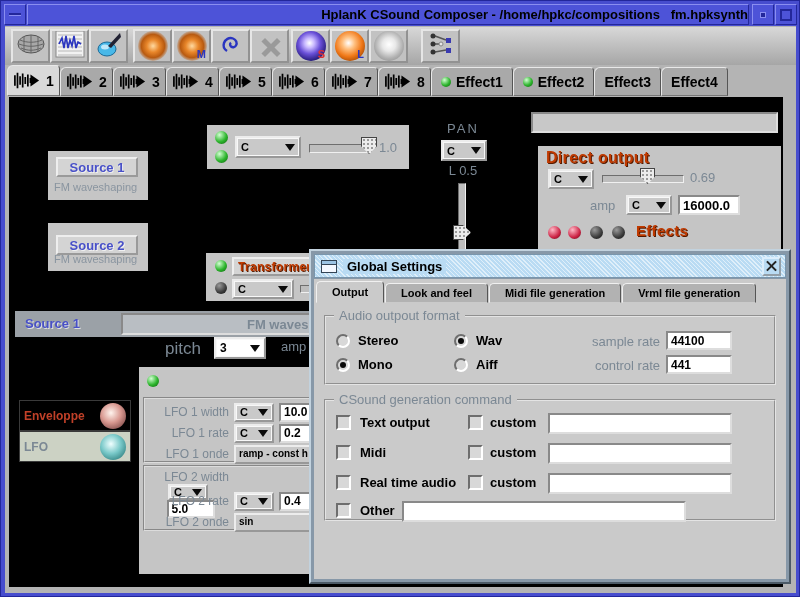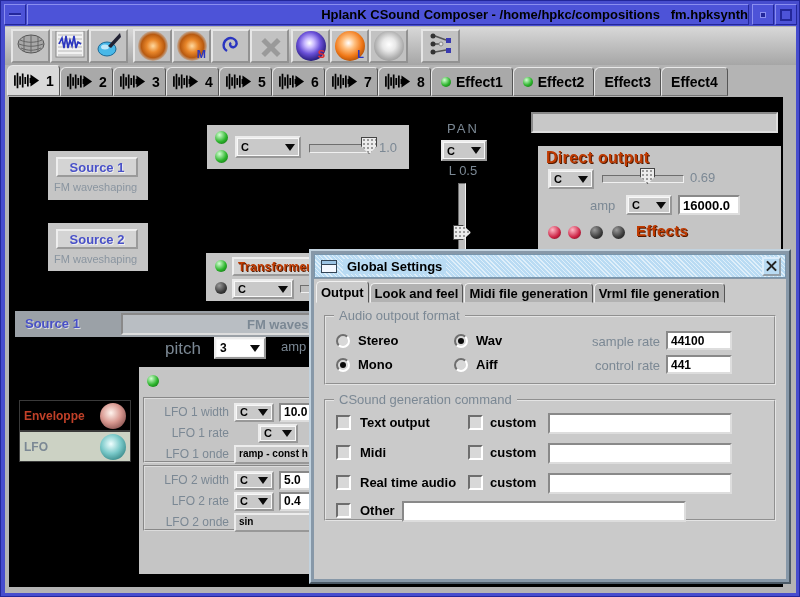--- a/index.html
+++ b/index.html
@@ -99,21 +99,21 @@
   #dlg-title { position:absolute; left:28px; top:4px; font-weight:bold; font-size:13px; color:#000; background:#b9dbf3; padding:0 4px;}
   .dlg-icon { position:absolute; left:6px; top:5px; width:16px; height:13px; background:#f4f8ff; border:1px solid #345; }
   .dlg-icon::before { content:''; position:absolute; left:0; top:0; right:0; height:3px; background:#9cc4e4; border-bottom:1px solid #345; }
   #dlg-close { position:absolute; right:4px; top:2px; width:19px; height:19px; background:#b9dbf3; border:2px outset #dceefc; }
   #dlg-close .xb { position:absolute; width:13px; height:2px; background:#222; left:1px; top:6px; }
   #dlg-close .xb.r1 { transform:rotate(45deg); } #dlg-close .xb.r2 { transform:rotate(-45deg); }
   #dlg-content { position:relative; height:300px; background:#cacaca; }
 
   #dlg-tabs { position:absolute; left:2px; top:2px; height:22px; display:flex; align-items:flex-end; gap:1px; }
   .dlg-tab { height:20px; background:#b2b2b2; border:1px solid; border-color:#f0f0f0 #555 #cacaca #f0f0f0;
-             border-radius:5px 4px 0 0; padding:0 4px; font-weight:bold; font-size:13px; display:flex; align-items:center; }
+             border-radius:5px 4px 0 0; padding:0 15px; font-weight:bold; font-size:11px; display:flex; align-items:center; }
   .dlg-tab.active { height:22px; background:#cacaca; }
 
   .groupbox { position:absolute; border:2px groove #e4e4e4; }
   .gtitle { position:absolute; top:-9px; left:8px; background:#cacaca; padding:0 5px; font-size:13px; }
 
   .radio { position:absolute; width:14px; height:14px; border-radius:50%; background:#d8d8d8;
            border:2px solid; border-color:#6e6e6e #fff #fff #6e6e6e; }
   .radio.checked::after { content:''; position:absolute; inset:2px; border-radius:50%; background:#0a0a0a; }
   .cb { position:absolute; width:15px; height:15px; background:#d8d8d8;
         border:2px solid; border-color:#6e6e6e #fff #fff #6e6e6e; }
@@ -360,21 +360,21 @@
       <span class="orange-title abs" style="left:98px;top:76px;font-size:15px">Effects</span>
     </div>
 
     <div class="panel" style="left:39px;top:54px;width:100px;height:49px">
       <div class="raised abs" style="left:8px;top:6px;width:82px;height:20px;display:flex;align-items:center;justify-content:center">
         <span class="blue-btn-label" style="font-size:13px">Source 1</span>
       </div>
       <span class="abs" style="left:6px;top:30px;font-size:11px;color:#8a95a0">FM waveshaping</span>
     </div>
     <div class="panel" style="left:39px;top:126px;width:100px;height:48px">
-      <div class="raised abs" style="left:8px;top:6px;width:82px;height:20px;display:flex;align-items:center;justify-content:center">
+      <div class="raised abs" style="left:8px;top:12px;width:82px;height:20px;display:flex;align-items:center;justify-content:center">
         <span class="blue-btn-label" style="font-size:13px">Source 2</span>
       </div>
       <span class="abs" style="left:6px;top:30px;font-size:11px;color:#8a95a0">FM waveshaping</span>
     </div>
 
     <div class="panel" style="left:197px;top:156px;width:160px;height:48px">
       <span class="led led-green abs" style="left:9px;top:7px;width:12px;height:12px"></span>
       <div class="raised abs" style="left:26px;top:4px;width:128px;height:19px;display:flex;align-items:center;padding:0 4px;overflow:hidden">
         <span class="orange-title" style="font-size:12px;white-space:nowrap">Transformers</span>
       </div>
@@ -410,35 +410,35 @@
       <span class="led led-green abs" style="left:8px;top:8px;width:12px;height:12px"></span>
       <div class="lfo-box" id="lfo-box-1" style="left:4px;top:30px;width:276px;height:66px">
           <div class="lfo-row" style="left: 2px; top: 3px;">
             <span class="slate rl">LFO 1 width</span>
             <div class="combo">
               <span>C</span>
               <span class="arr"></span>
             </div>
             <input class="tfield" value="10.0" style="">
           </div>
-          <div class="lfo-row" style="left: 2px; top: 24px; gap: 24px;">
+          <div class="lfo-row" style="left: 2px; top: 24px;">
             <span class="slate rl">LFO 1 rate</span>
             <div class="combo">
               <span>C</span>
               <span class="arr"></span>
             </div>
             <input class="tfield" value="0.2" style="">
           </div>
           <div class="lfo-row" style="left: 2px; top: 45px;">
             <span class="slate rl">LFO 1 onde</span>
             <div class="drop">ramp - const h</div>
           </div>
         </div>
       <div class="lfo-box" id="lfo-box-2" style="left:4px;top:98px;width:276px;height:66px">
-          <div class="lfo-row" style="left: 2px; top: 3px;">
+          <div class="lfo-row" style="left: 2px; top: 3px; flex-direction: column;">
             <span class="slate rl">LFO 2 width</span>
             <div class="combo">
               <span>C</span>
               <span class="arr"></span>
             </div>
             <input class="tfield" value="5.0" style="">
           </div>
           <div class="lfo-row" style="left: 2px; top: 24px;">
             <span class="slate rl">LFO 2 rate</span>
             <div class="combo">

